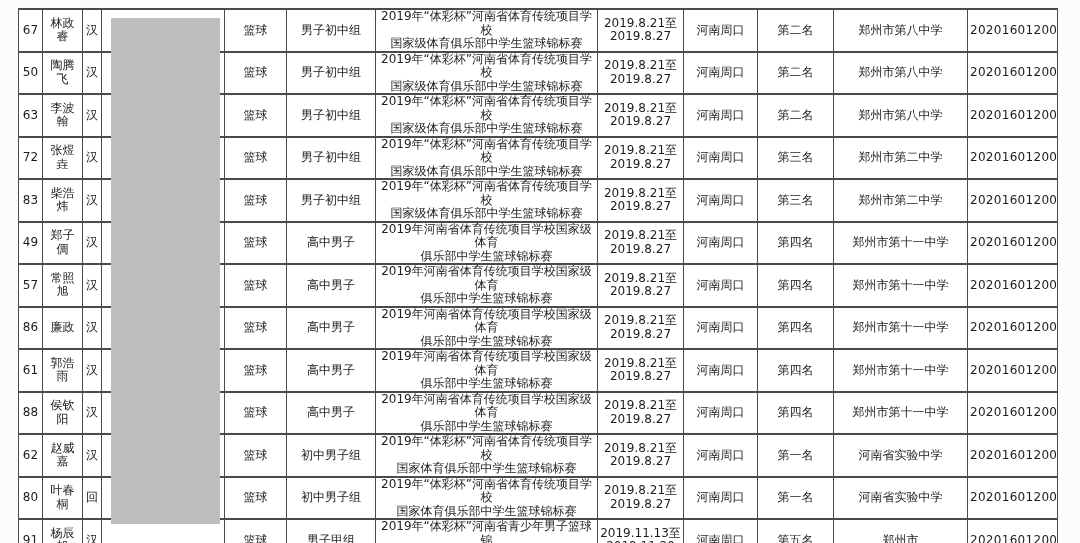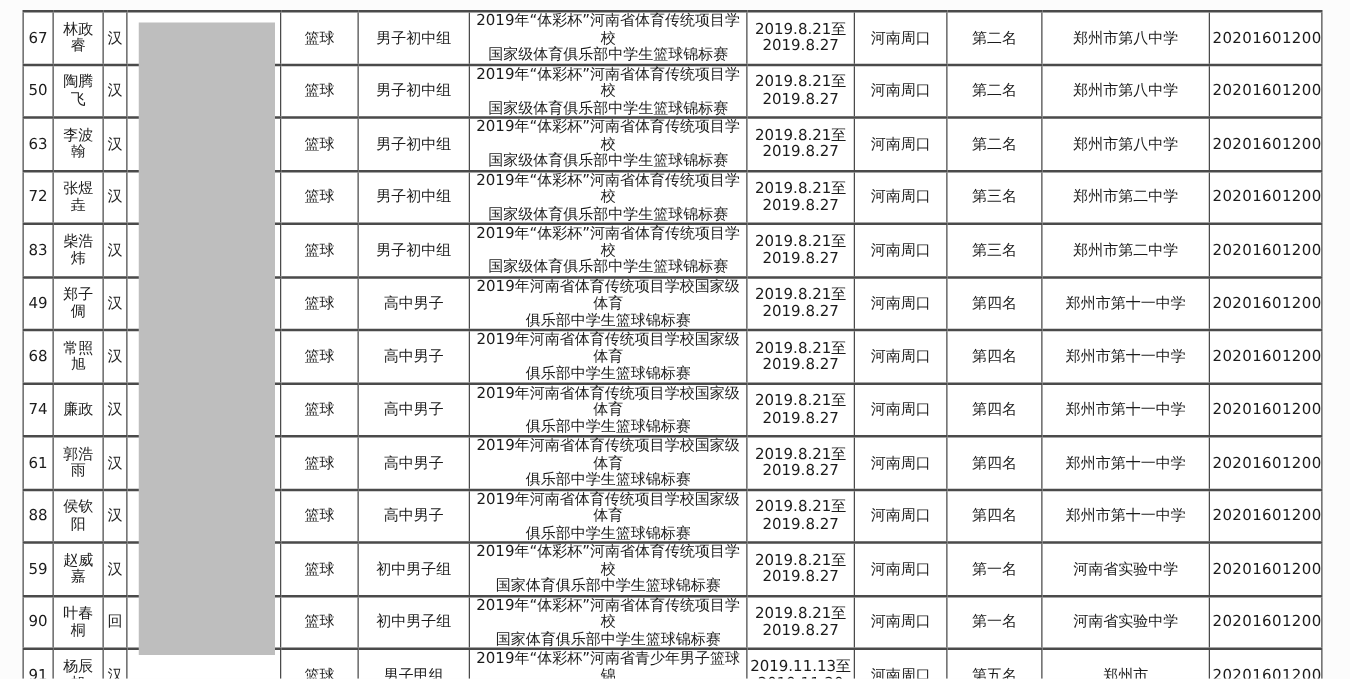--- a/index.html
+++ b/index.html
@@ -179,37 +179,37 @@
           <td class="cell-competition">2019年河南省体育传统项目学校国家级体育
 俱乐部中学生篮球锦标赛</td>
           <td class="cell-dates">2019.8.21至
 2019.8.27</td>
           <td class="cell-location">河南周口</td>
           <td class="cell-rank">第四名</td>
           <td class="cell-unit">郑州市第十一中学</td>
           <td class="cell-reg_no">2020160120084</td>
         </tr>
         <tr>
-          <td class="cell-num">68</td>
+          <td class="cell-num">57</td>
           <td class="cell-name">常照旭</td>
           <td class="cell-ethnicity">汉</td>
           <td class="cell-photo"></td>
           <td class="cell-sport">篮球</td>
           <td class="cell-group">高中男子</td>
           <td class="cell-competition">2019年河南省体育传统项目学校国家级体育
 俱乐部中学生篮球锦标赛</td>
           <td class="cell-dates">2019.8.21至
 2019.8.27</td>
           <td class="cell-location">河南周口</td>
           <td class="cell-rank">第四名</td>
           <td class="cell-unit">郑州市第十一中学</td>
           <td class="cell-reg_no">2020160120085</td>
         </tr>
         <tr>
-          <td class="cell-num">74</td>
+          <td class="cell-num">86</td>
           <td class="cell-name">廉政</td>
           <td class="cell-ethnicity">汉</td>
           <td class="cell-photo"></td>
           <td class="cell-sport">篮球</td>
           <td class="cell-group">高中男子</td>
           <td class="cell-competition">2019年河南省体育传统项目学校国家级体育
 俱乐部中学生篮球锦标赛</td>
           <td class="cell-dates">2019.8.21至
 2019.8.27</td>
           <td class="cell-location">河南周口</td>
@@ -243,37 +243,37 @@
           <td class="cell-competition">2019年河南省体育传统项目学校国家级体育
 俱乐部中学生篮球锦标赛</td>
           <td class="cell-dates">2019.8.21至
 2019.8.27</td>
           <td class="cell-location">河南周口</td>
           <td class="cell-rank">第四名</td>
           <td class="cell-unit">郑州市第十一中学</td>
           <td class="cell-reg_no">2020160120088</td>
         </tr>
         <tr>
-          <td class="cell-num">59</td>
+          <td class="cell-num">62</td>
           <td class="cell-name">赵威嘉</td>
           <td class="cell-ethnicity">汉</td>
           <td class="cell-photo"></td>
           <td class="cell-sport">篮球</td>
           <td class="cell-group">初中男子组</td>
           <td class="cell-competition">2019年“体彩杯”河南省体育传统项目学校
 国家体育俱乐部中学生篮球锦标赛</td>
           <td class="cell-dates">2019.8.21至
 2019.8.27</td>
           <td class="cell-location">河南周口</td>
           <td class="cell-rank">第一名</td>
           <td class="cell-unit">河南省实验中学</td>
           <td class="cell-reg_no">2020160120089</td>
         </tr>
         <tr>
-          <td class="cell-num">90</td>
+          <td class="cell-num">80</td>
           <td class="cell-name">叶春桐</td>
           <td class="cell-ethnicity">回</td>
           <td class="cell-photo"></td>
           <td class="cell-sport">篮球</td>
           <td class="cell-group">初中男子组</td>
           <td class="cell-competition">2019年“体彩杯”河南省体育传统项目学校
 国家体育俱乐部中学生篮球锦标赛</td>
           <td class="cell-dates">2019.8.21至
 2019.8.27</td>
           <td class="cell-location">河南周口</td>

